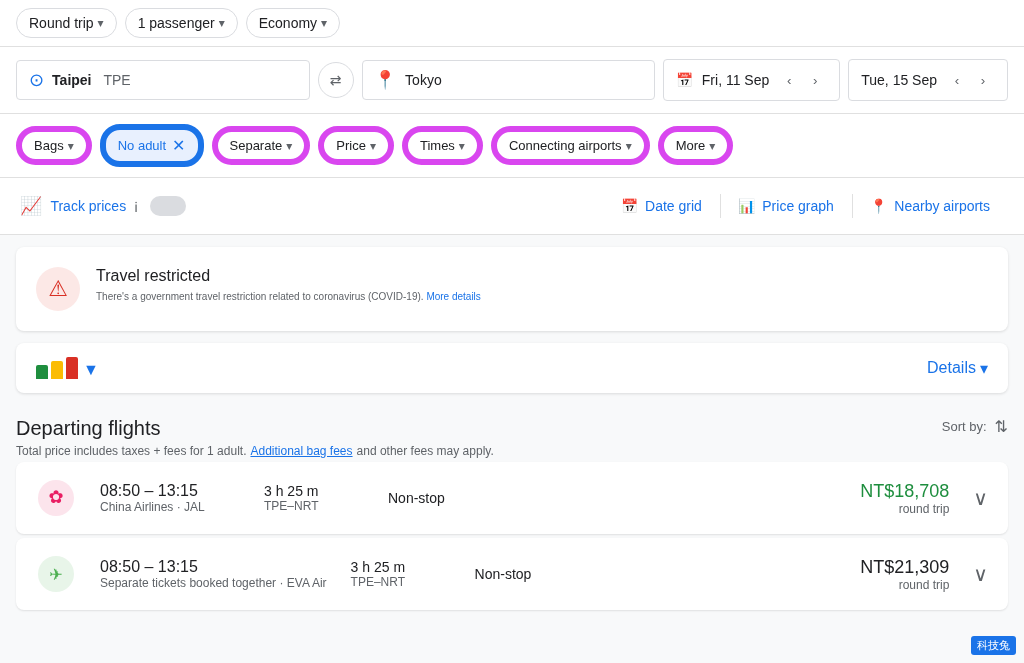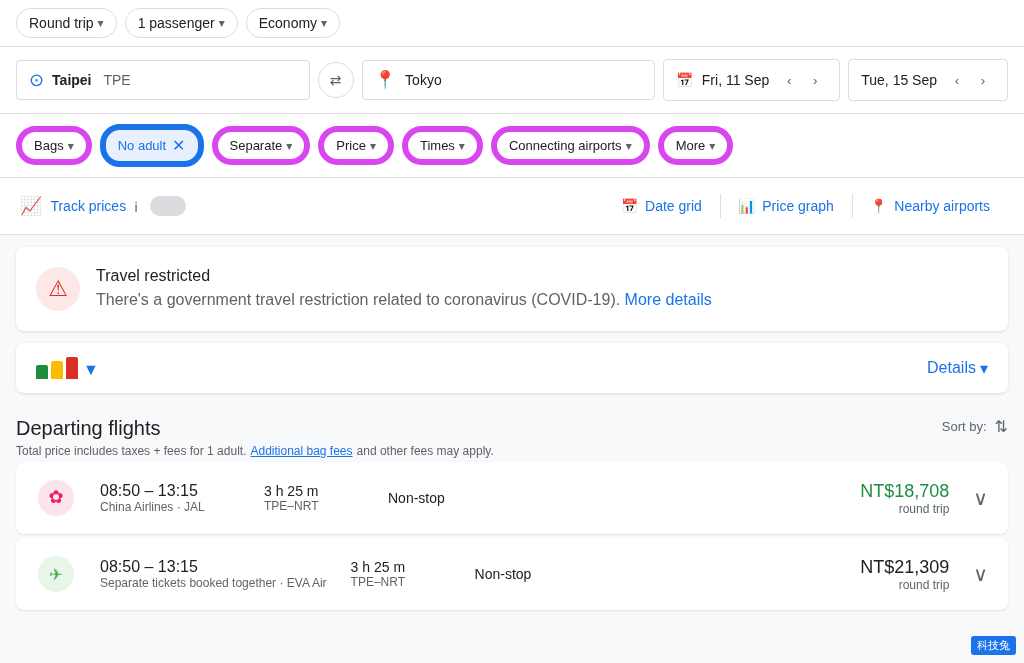--- a/index.html
+++ b/index.html
@@ -35,21 +35,21 @@
     .info-icon { color: #5f6368; font-size: 14px; cursor: pointer; }
     .toggle { width: 36px; height: 20px; background: #dadce0; border-radius: 10px; cursor: pointer; margin-left: 4px; }
     .tool-buttons { margin-left: auto; display: flex; align-items: center; gap: 4px; }
     .tool-btn { display: flex; align-items: center; gap: 6px; padding: 8px 14px; border: none; background: white; cursor: pointer; font-size: 14px; color: #1a73e8; border-radius: 4px; }
     .tool-separator { width: 1px; height: 24px; background: #e0e0e0; }
 
     
     .alert-card { background: white; margin: 12px 16px; border-radius: 8px; padding: 20px; display: flex; align-items: flex-start; gap: 16px; box-shadow: 0 1px 3px rgba(0,0,0,0.12); }
     .alert-icon { width: 44px; height: 44px; background: #fce8e6; border-radius: 50%; display: flex; align-items: center; justify-content: center; flex-shrink: 0; }
     .alert-title { font-size: 16px; font-weight: 500; margin-bottom: 6px; }
-    .alert-text { font-size: 16px; color: #5f6368; text-align: center; }
+    .alert-text { font-size: 10px; color: #5f6368; text-align: center; }
     .alert-link { color: #1a73e8; text-decoration: none; cursor: pointer; }
 
     
     .price-card { background: white; margin: 8px 16px; border-radius: 8px; padding: 14px 20px; display: flex; align-items: center; gap: 16px; box-shadow: 0 1px 3px rgba(0,0,0,0.12); }
     .price-bars { display: flex; align-items: flex-end; gap: 3px; }
     .price-bar { width: 12px; border-radius: 2px 2px 0 0; }
     .price-text { font-size: 14px; color: #202124; }
     .price-high { color: #d93025; font-weight: 500; }
     .details-btn { margin-left: auto; display: flex; align-items: center; gap: 4px; color: #1a73e8; cursor: pointer; font-size: 16px; }
 

